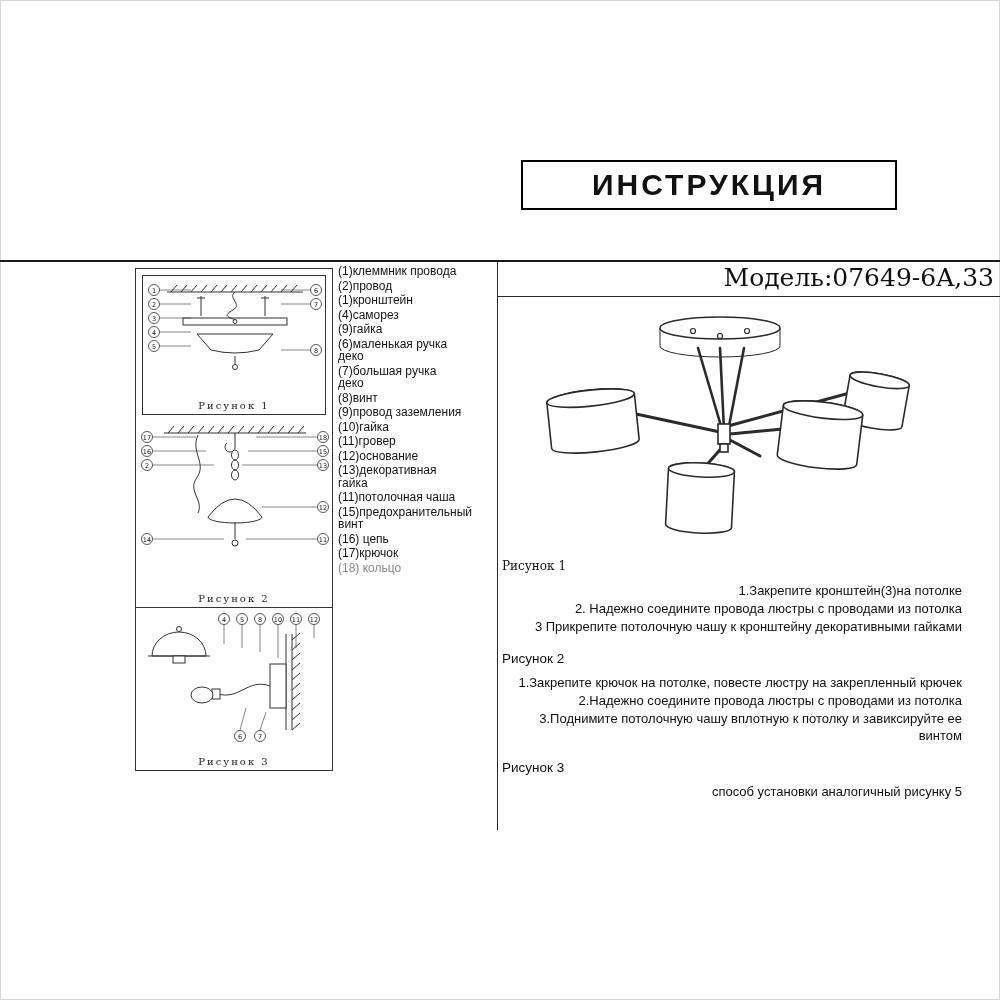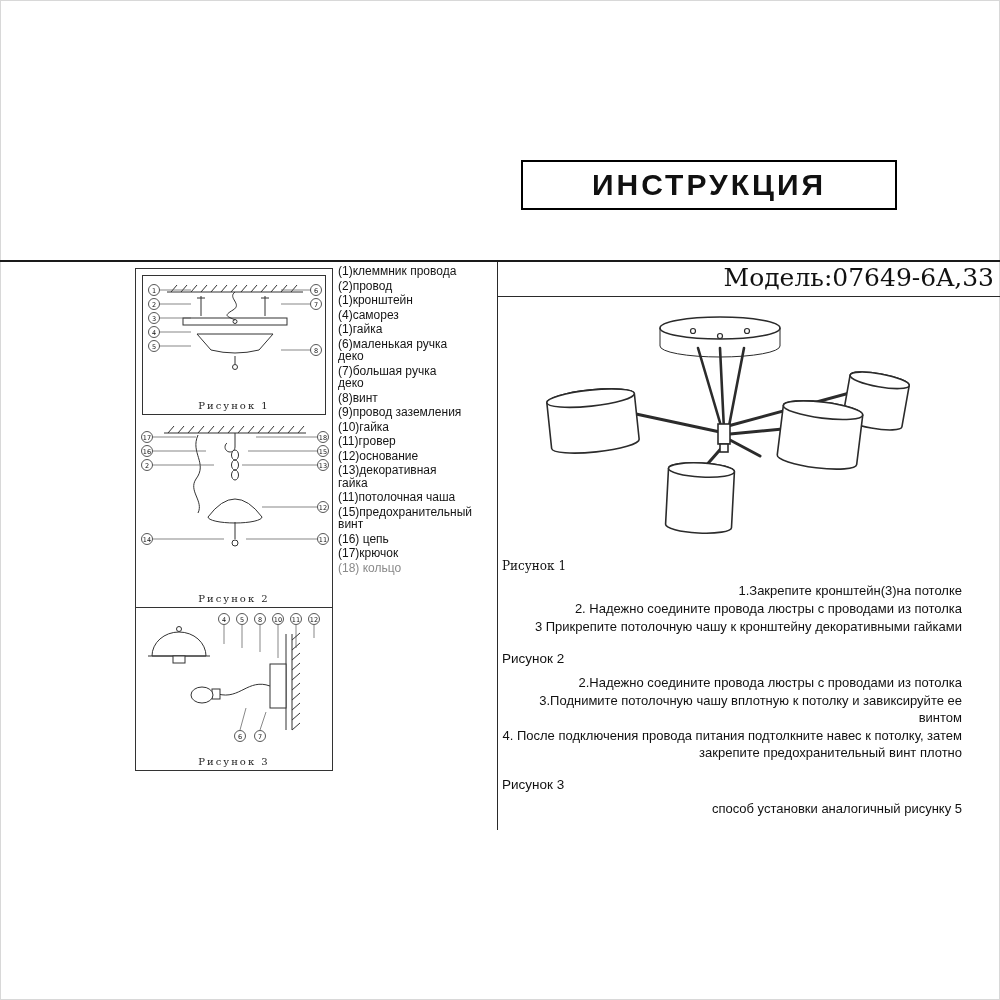--- a/index.html
+++ b/index.html
@@ -186,21 +186,21 @@
     </svg>
     <div class="fig-label">Рисунок 3</div>
   </div>
 </div>
 
 <div class="parts">
     <div class="part-item">(1)клеммник провода</div>
     <div class="part-item">(2)провод</div>
     <div class="part-item">(1)кронштейн</div>
     <div class="part-item">(4)саморез</div>
-    <div class="part-item">(1)гайка</div>
+    <div class="part-item">(9)гайка</div>
     <div class="part-item">(6)маленькая ручка деко</div>
     <div class="part-item">(7)большая ручка деко</div>
     <div class="part-item">(8)винт</div>
     <div class="part-item">(9)провод заземления</div>
     <div class="part-item">(10)гайка</div>
     <div class="part-item">(11)гровер</div>
     <div class="part-item">(12)основание</div>
     <div class="part-item">(13)декоративная гайка</div>
     <div class="part-item">(11)потолочная чаша</div>
     <div class="part-item">(15)предохранительный винт</div>
@@ -247,23 +247,23 @@
     <div class="inst-caption">Рисунок 1</div>
     <div class="inst-steps">
         <div class="inst-step">1.Закрепите кронштейн(3)на потолке</div>
         <div class="inst-step">2. Надежно соедините провода люстры с проводами из потолка</div>
         <div class="inst-step">3 Прикрепите потолочную чашу к кронштейну декоративными гайками</div>
       </div>
   </div>
   <div class="inst-block">
     <div class="inst-heading">Рисунок 2</div>
     <div class="inst-steps">
+        <div class="inst-step">1.Закрепите крючок на потолке, повесте люстру на закрепленный крючек</div>
         <div class="inst-step">2.Надежно соедините провода люстры с проводами из потолка</div>
         <div class="inst-step">3.Поднимите потолочную чашу вплотную к потолку и завиксируйте ее винтом</div>
-        <div class="inst-step">4. После подключения провода питания подтолкните навес к потолку, затем закрепите предохранительный винт плотно</div>
       </div>
   </div>
   <div class="inst-block">
     <div class="inst-heading">Рисунок 3</div>
     <div class="inst-steps">
         <div class="inst-step">способ установки аналогичный рисунку 5</div>
       </div>
   </div>
 </div>
 

